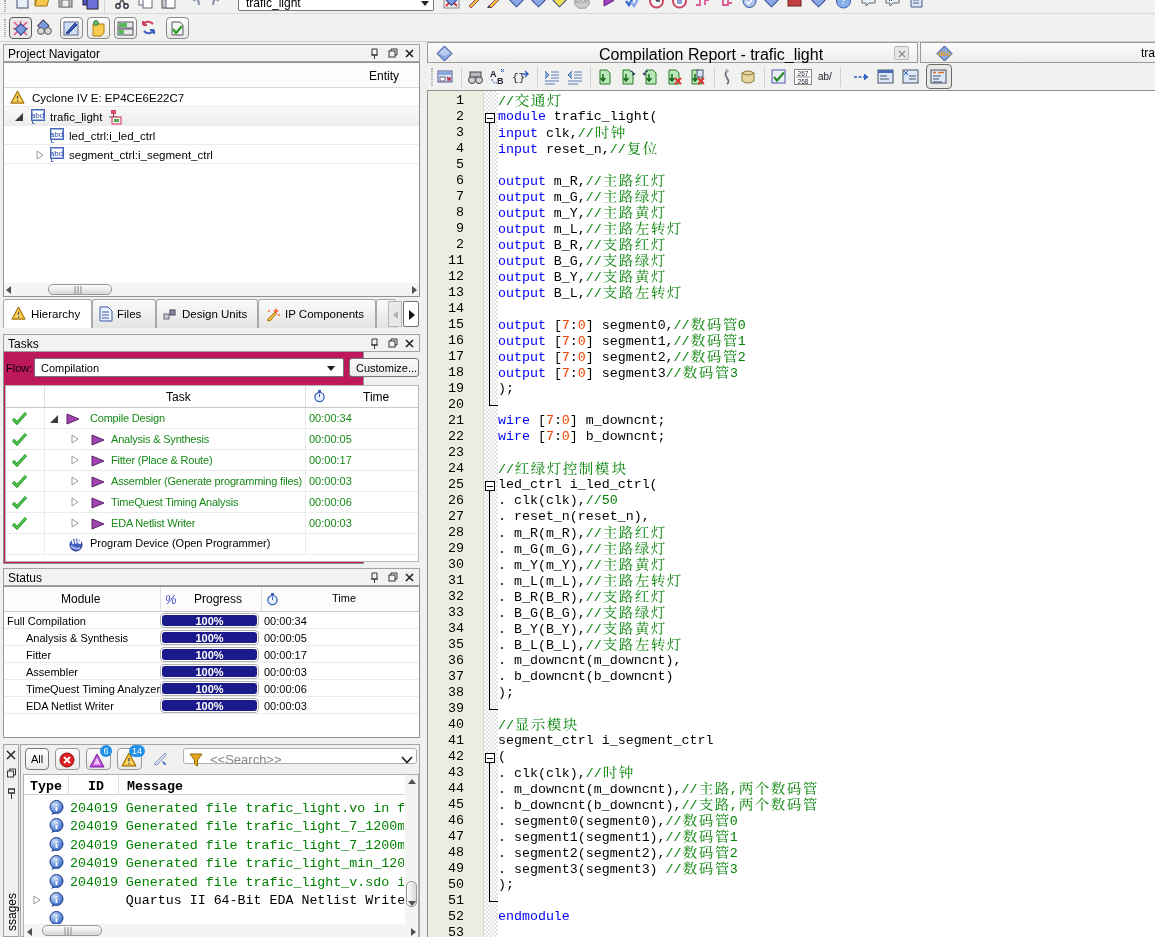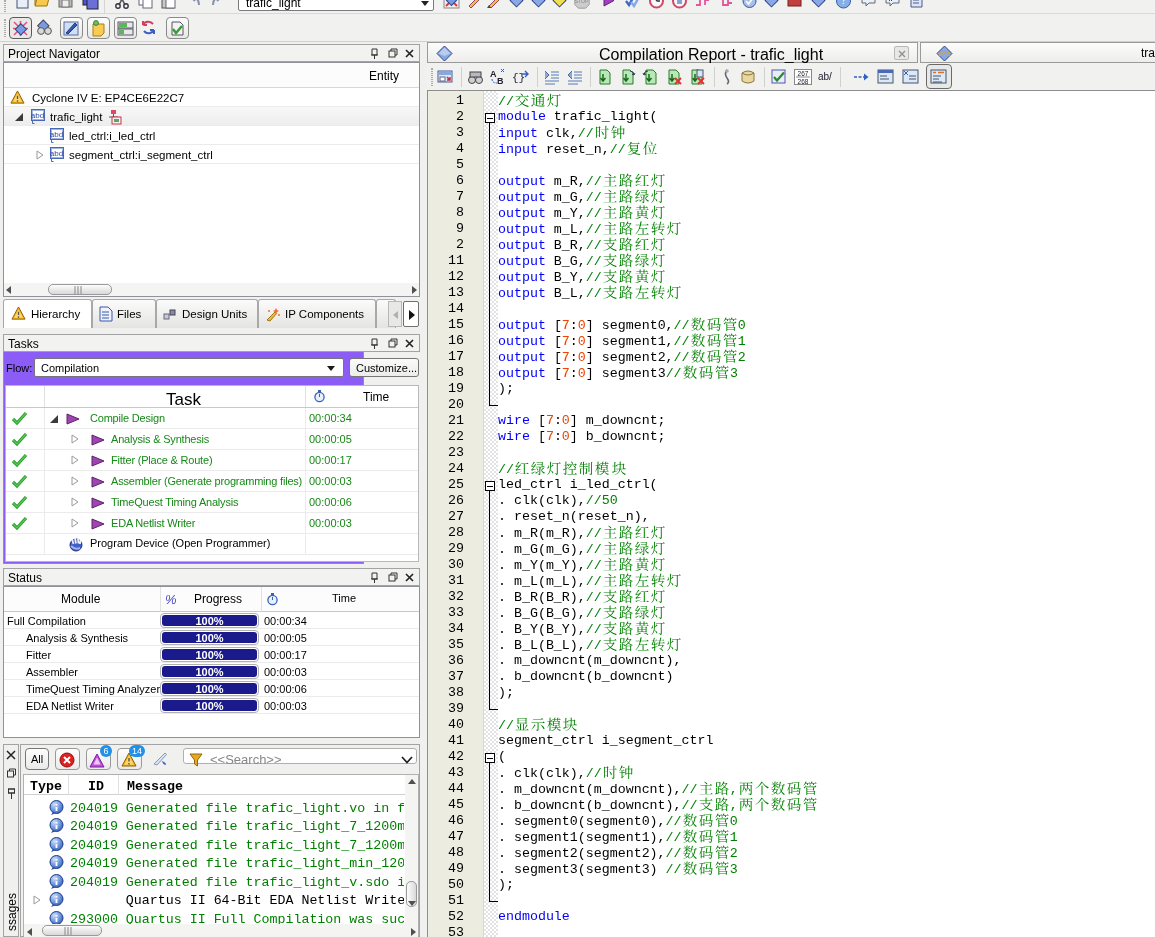--- a/index.html
+++ b/index.html
@@ -371,32 +371,32 @@
     </div>
     <div class="ttl" style="left:3px;top:334px;width:417px;height:18px">
       <span>Tasks</span>
       <svg class="abs" style="left:365px;top:3px" width="46" height="12" viewBox="0 0 46 12">
         <path d="M3 1 h5 v6 h-5 Z M2 7 h7 M5.5 7 v4" stroke="#333" fill="none"></path>
         <rect x="20" y="3" width="6" height="6" fill="none" stroke="#333"></rect>
         <path d="M22 3 v-2 h6 v6 h-2" stroke="#333" fill="none"></path>
         <path d="M37 2 l7 7 M44 2 l-7 7" stroke="#222" stroke-width="1.6"></path>
       </svg>
     </div>
-    <div class="abs" style="left:3px;top:352px;width:361px;height:212px;background:#8b5cf6;border:1px solid #8f9299;border-top:none">
+    <div class="abs" style="left:3px;top:352px;width:361px;height:212px;background:#be185d;border:1px solid #8f9299;border-top:none">
       <div class="abs" style="left:2px;top:10px;font-size:11px">Flow:</div>
       <div class="abs" style="left:30px;top:6px;width:310px;height:19px;background:#fff;border:1px solid #767676;border-radius:2px">
         <div class="abs" style="left:6px;top:3px;font-size:11px">Compilation</div>
         <div class="abs" style="right:8px;top:7px;width:0;height:0;border-left:4.5px solid transparent;border-right:4.5px solid transparent;border-top:5.5px solid #1a1a1a"></div>
       </div>
       <div class="abs" style="left:345px;top:6px;width:70px;height:19px;background:linear-gradient(#fbfbfb,#ececea);border:1px solid #767676;border-radius:3px">
         <div class="abs" style="left:6px;top:3px;font-size:11px">Customize...</div>
       </div>
       <div class="abs" style="left:1px;top:33px;width:414px;height:177px;background:#fff;border:1px solid #b8b8b8">
         <div class="abs" style="left:0;top:0;width:412px;height:22px;border-bottom:1px solid #c8c8c8">
-          <div class="abs" style="left:160px;top:4px;font-size:17px">Task</div>
+          <div class="abs" style="left:160px;top:4px;font-size:12px">Task</div>
           <svg class="abs" style="left:308px;top:4px" width="11" height="13" viewBox="0 0 11 13">
             <rect x="4" y="0" width="3" height="2" fill="#3a62b8"></rect>
             <circle cx="5.5" cy="7" r="4.6" fill="#e8f0fc" stroke="#3a62b8" stroke-width="1.3"></circle>
             <path d="M5.5 7 V3.8" stroke="#3a62b8"></path>
           </svg>
           <div class="abs" style="left:357px;top:4px;font-size:12px">Time</div>
           <div class="abs" style="left:38px;top:0;width:1px;height:21px;background:#e0e0e0"></div>
           <div class="abs" style="left:299px;top:0;width:1px;height:21px;background:#e0e0e0"></div>
         </div>
         <div class="abs" style="left:0;top:22px;width:412px;height:21px;border-bottom:1px solid #ebebeb">
@@ -730,21 +730,20 @@
               <radialGradient id="ib" cx="0.35" cy="0.3" r="0.9">
                 <stop offset="0" stop-color="#cfe0f8"></stop>
                 <stop offset="0.6" stop-color="#5a86d8"></stop>
                 <stop offset="1" stop-color="#2a4ea8"></stop>
               </radialGradient>
             </defs>
             <circle cx="7.5" cy="7" r="6.5" fill="url(#ib)" stroke="#1a3a88"></circle>
             <path d="M4 12 l-2 3 l4 -1.5" fill="#2a4ea8"></path>
             <path d="M7.5 4 v1.5 M7.5 7 v4" stroke="#fff" stroke-width="1.8"></path>
           </svg>
-          <div class="abs" style="left:46px;top:2px;font-family:'Liberation Mono',monospace;font-size:13.3px;color:#008000;white-space:pre;overflow:hidden;width:334px">293000 Quartus II Full Compilation was suc</div>
         </div>
         <div class="abs" style="left:381px;top:0;width:13px;height:149px;background:#f4f4f2">
           <div class="abs" style="left:3px;top:4px;width:0;height:0;border-left:4px solid transparent;border-right:4px solid transparent;border-bottom:5px solid #505050"></div>
           <div class="abs" style="left:1px;top:106px;width:11px;height:26px;background:linear-gradient(90deg,#fdfdfd,#d8d8d8);border:1px solid #9a9a9a;border-radius:5px"></div>
           <div class="abs" style="left:3px;bottom:18px;width:0;height:0;border-left:4px solid transparent;border-right:4px solid transparent;border-top:5px solid #505050"></div>
         </div>
         <div class="abs" style="left:0;top:149px;width:394px;height:13px;background:#f4f4f2">
           <div class="abs" style="left:3px;top:4px;width:0;height:0;border-top:4px solid transparent;border-bottom:4px solid transparent;border-right:5px solid #505050"></div>
           <div class="abs" style="left:18px;top:1px;width:60px;height:11px;background:linear-gradient(#fdfdfd,#d8d8d8);border:1px solid #9a9a9a;border-radius:5px"></div>
           <svg class="abs" style="left:40px;top:3px" width="12" height="8">

